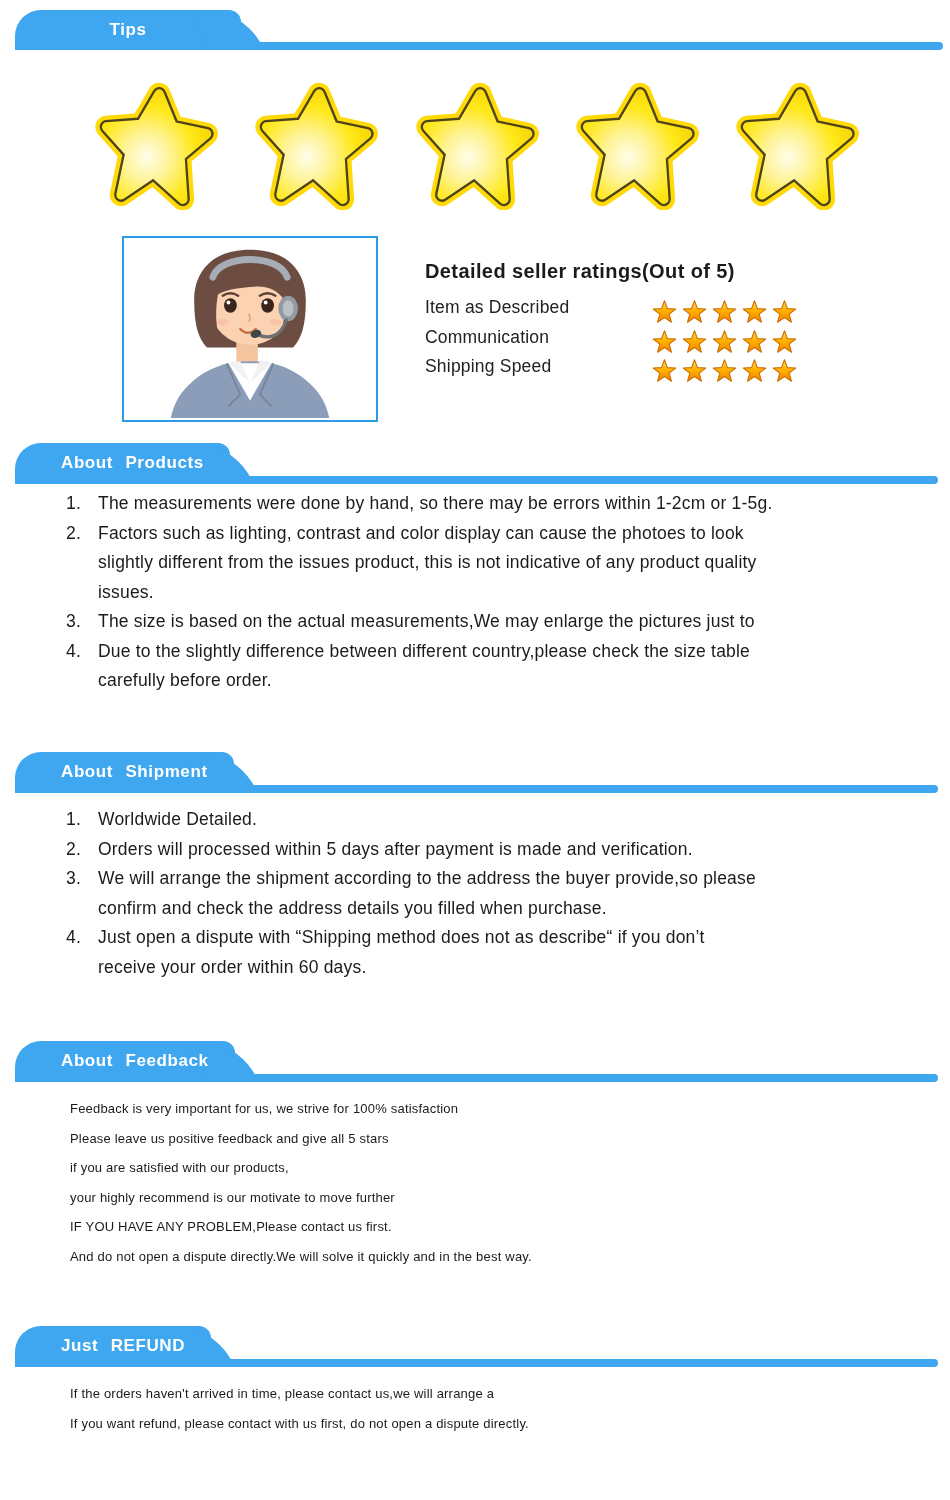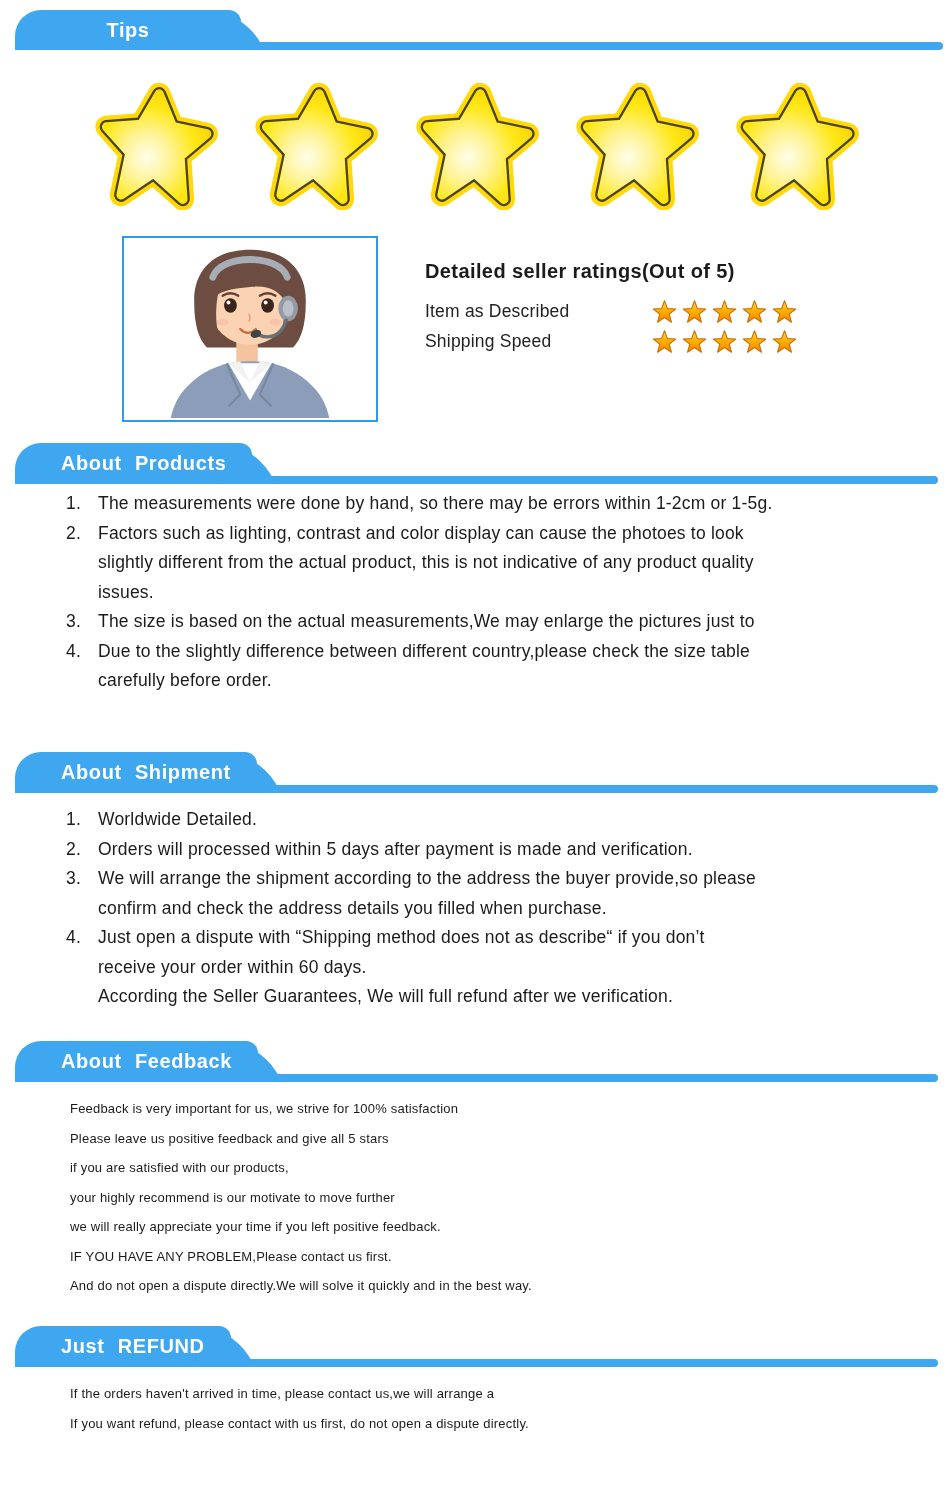--- a/index.html
+++ b/index.html
@@ -16,34 +16,34 @@
   .tab{
     position:absolute;left:15px;height:40px;background:var(--blue);
     border-radius:26px 12px 0 0;display:flex;align-items:center;z-index:2;
   }
   .tab::after{
     content:"";position:absolute;top:0;right:-24px;width:54px;height:100%;
     background:var(--blue);transform:skewX(32deg);transform-origin:0 100%;
     border-radius:0 30px 0 0;
   }
   .tab-label{
-    position:relative;z-index:3;color:#ffffff;font-weight:bold;font-size:20px;
+    position:relative;z-index:3;color:#ffffff;font-weight:bold;font-size:17px;
     letter-spacing:.6px;word-spacing:7px;white-space:nowrap;
   }
   .tab-center .tab-label{width:100%;text-align:center;}
   .tab-pad{padding:0 26px 0 46px;}
   
   .big-stars{position:absolute;left:84px;top:78px;width:784px;height:132px;display:flex;justify-content:space-between;align-items:center;}
   .big-star{width:143px;height:132px;display:block;}
   
   .cs-image{position:absolute;left:122px;top:236px;width:256px;height:186px;border:2px solid #2E9BE6;box-sizing:border-box;background:#fff;}
   .cs-image svg{display:block;width:100%;height:100%;}
   .ratings-title{position:absolute;left:425px;top:260px;font-size:20px;font-weight:bold;letter-spacing:.4px;}
   .rating-rows{position:absolute;left:425px;top:297px;}
-  .rating-row{display:flex;align-items:center;height:29.5px;}
+  .rating-row{display:flex;height:29.5px;}
   .rating-label{width:226px;font-size:17.5px;letter-spacing:.2px;color:#222;}
   .row-stars{display:flex;align-items:center;}
   .small-star{width:27px;height:27px;margin-right:3px;display:block;}
   
   .list{position:absolute;left:66px;font-size:17.5px;line-height:29.5px;letter-spacing:.2px;}
   .list-item{display:flex;}
   .item-num{width:32px;flex:none;}
   .item-lines{flex:1;}
   .plain{position:absolute;left:70px;font-size:13px;line-height:29.5px;letter-spacing:.2px;}
 </style>
@@ -165,20 +165,40 @@
           </svg>
           <svg viewBox="0 0 24 24" class="small-star">
             <use href="#smallStarSym" xlink:href="#smallStarSym"></use>
           </svg>
           <svg viewBox="0 0 24 24" class="small-star">
             <use href="#smallStarSym" xlink:href="#smallStarSym"></use>
           </svg>
         </span>
       </div>
       <div class="rating-row">
+        <span class="rating-label">Communication</span>
+        <span class="row-stars">
+          <svg viewBox="0 0 24 24" class="small-star">
+            <use href="#smallStarSym" xlink:href="#smallStarSym"></use>
+          </svg>
+          <svg viewBox="0 0 24 24" class="small-star">
+            <use href="#smallStarSym" xlink:href="#smallStarSym"></use>
+          </svg>
+          <svg viewBox="0 0 24 24" class="small-star">
+            <use href="#smallStarSym" xlink:href="#smallStarSym"></use>
+          </svg>
+          <svg viewBox="0 0 24 24" class="small-star">
+            <use href="#smallStarSym" xlink:href="#smallStarSym"></use>
+          </svg>
+          <svg viewBox="0 0 24 24" class="small-star">
+            <use href="#smallStarSym" xlink:href="#smallStarSym"></use>
+          </svg>
+        </span>
+      </div>
+      <div class="rating-row">
         <span class="rating-label">Shipping Speed</span>
         <span class="row-stars">
           <svg viewBox="0 0 24 24" class="small-star">
             <use href="#smallStarSym" xlink:href="#smallStarSym"></use>
           </svg>
           <svg viewBox="0 0 24 24" class="small-star">
             <use href="#smallStarSym" xlink:href="#smallStarSym"></use>
           </svg>
           <svg viewBox="0 0 24 24" class="small-star">
             <use href="#smallStarSym" xlink:href="#smallStarSym"></use>
@@ -201,21 +221,21 @@
       <div class="list-item">
         <span class="item-num">1.</span>
         <div class="item-lines">
           <div>The measurements were done by hand, so there may be errors within 1-2cm or 1-5g.</div>
         </div>
       </div>
       <div class="list-item">
         <span class="item-num">2.</span>
         <div class="item-lines">
           <div>Factors such as lighting, contrast and color display can cause the photoes to look</div>
-          <div>slightly different from the actual product, this is not indicative of any product quality</div>
+          <div>slightly different from the issues product, this is not indicative of any product quality</div>
           <div>issues.</div>
         </div>
       </div>
       <div class="list-item">
         <span class="item-num">3.</span>
         <div class="item-lines">
           <div>The size is based on the actual measurements,We may enlarge the pictures just to</div>
         </div>
       </div>
       <div class="list-item">
@@ -249,35 +269,33 @@
         <div class="item-lines">
           <div>We will arrange the shipment according to the address the buyer provide,so please</div>
           <div>confirm and check the address details you filled when purchase.</div>
         </div>
       </div>
       <div class="list-item">
         <span class="item-num">4.</span>
         <div class="item-lines">
           <div>Just open a dispute with “Shipping method does not as describe“ if you don’t</div>
           <div>receive your order within 60 days.</div>
-          <div>According the Seller Guarantees, We will full refund after we verification.</div>
         </div>
       </div>
     </div>
 
   <div class="hbar" style="top:1074px;width:923px;"></div>
   <div class="tab tab-pad" style="top:1041px;">
     <span class="tab-label">About Feedback</span>
   </div>
   <div class="plain" style="top:1094px;">
       <div>Feedback is very important for us, we strive for 100% satisfaction</div>
       <div>Please leave us positive feedback and give all 5 stars</div>
       <div>if you are satisfied with our products,</div>
       <div>your highly recommend is our motivate to move further</div>
-      <div>we will really appreciate your time if you left positive feedback.</div>
       <div>IF YOU HAVE ANY PROBLEM,Please contact us first.</div>
       <div>And do not open a dispute directly.We will solve it quickly and in the best way.</div>
     </div>
 
   <div class="hbar" style="top:1359px;width:923px;"></div>
   <div class="tab tab-pad" style="top:1326px;">
     <span class="tab-label">Just REFUND</span>
   </div>
   <div class="plain" style="top:1379px;">
       <div>If the orders haven't arrived in time, please contact us,we will arrange a</div>

